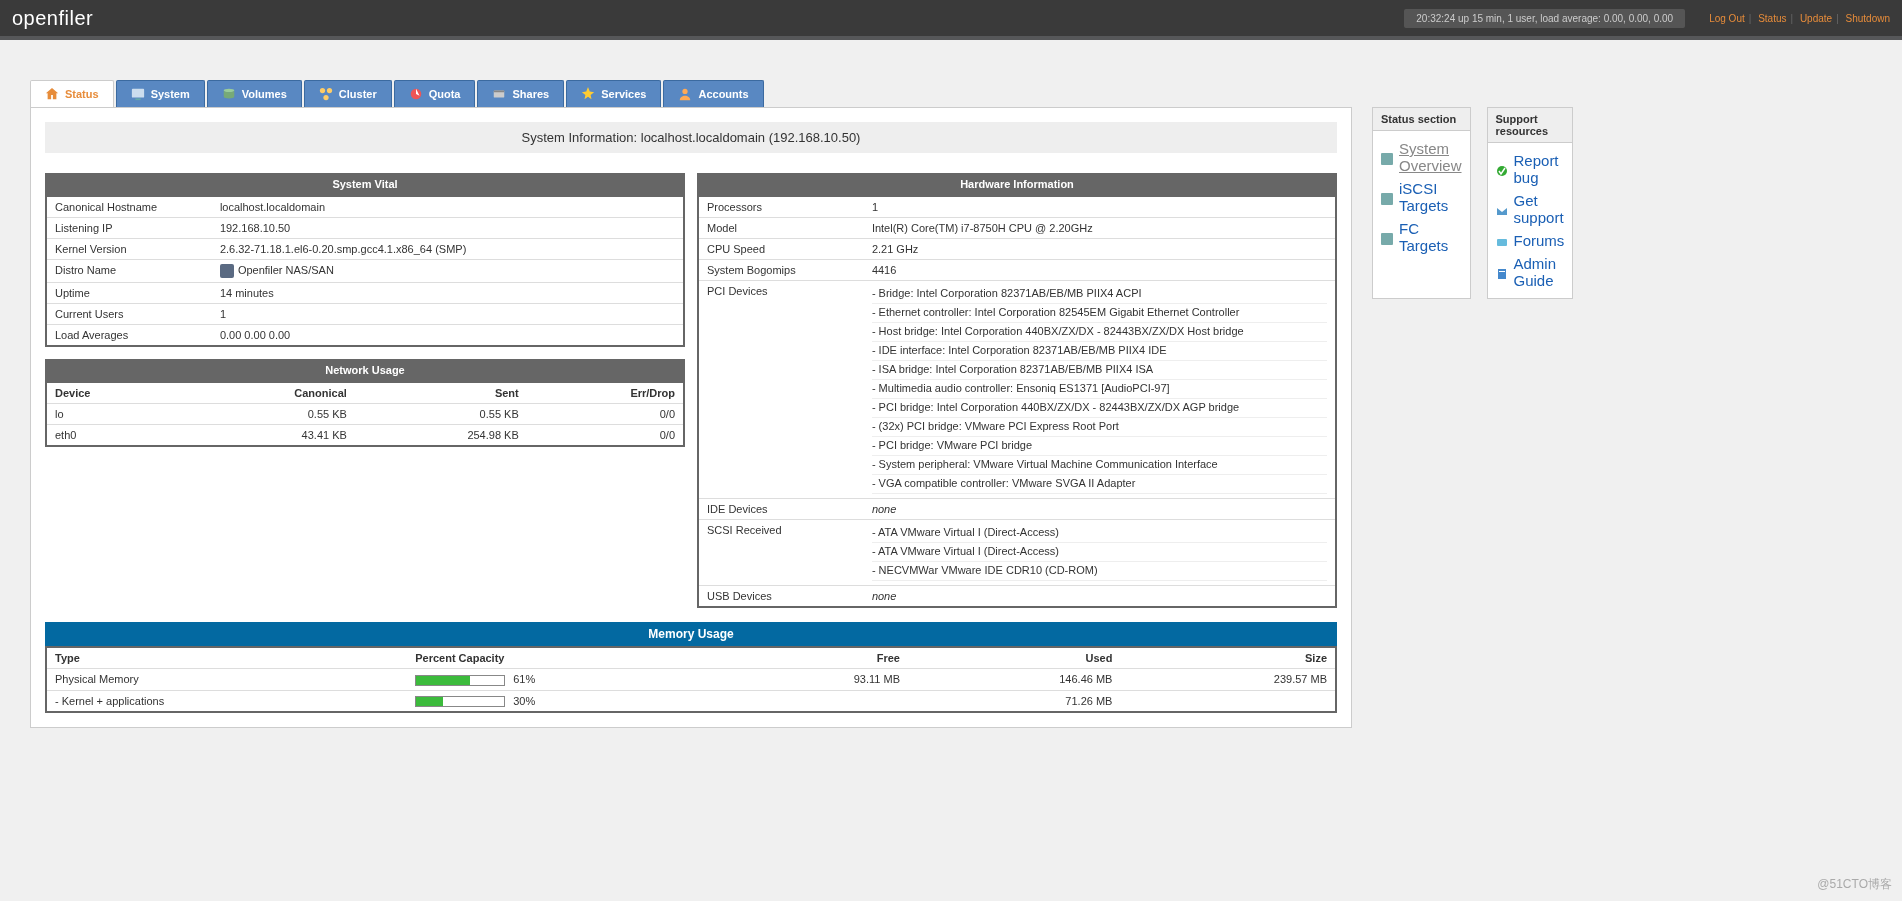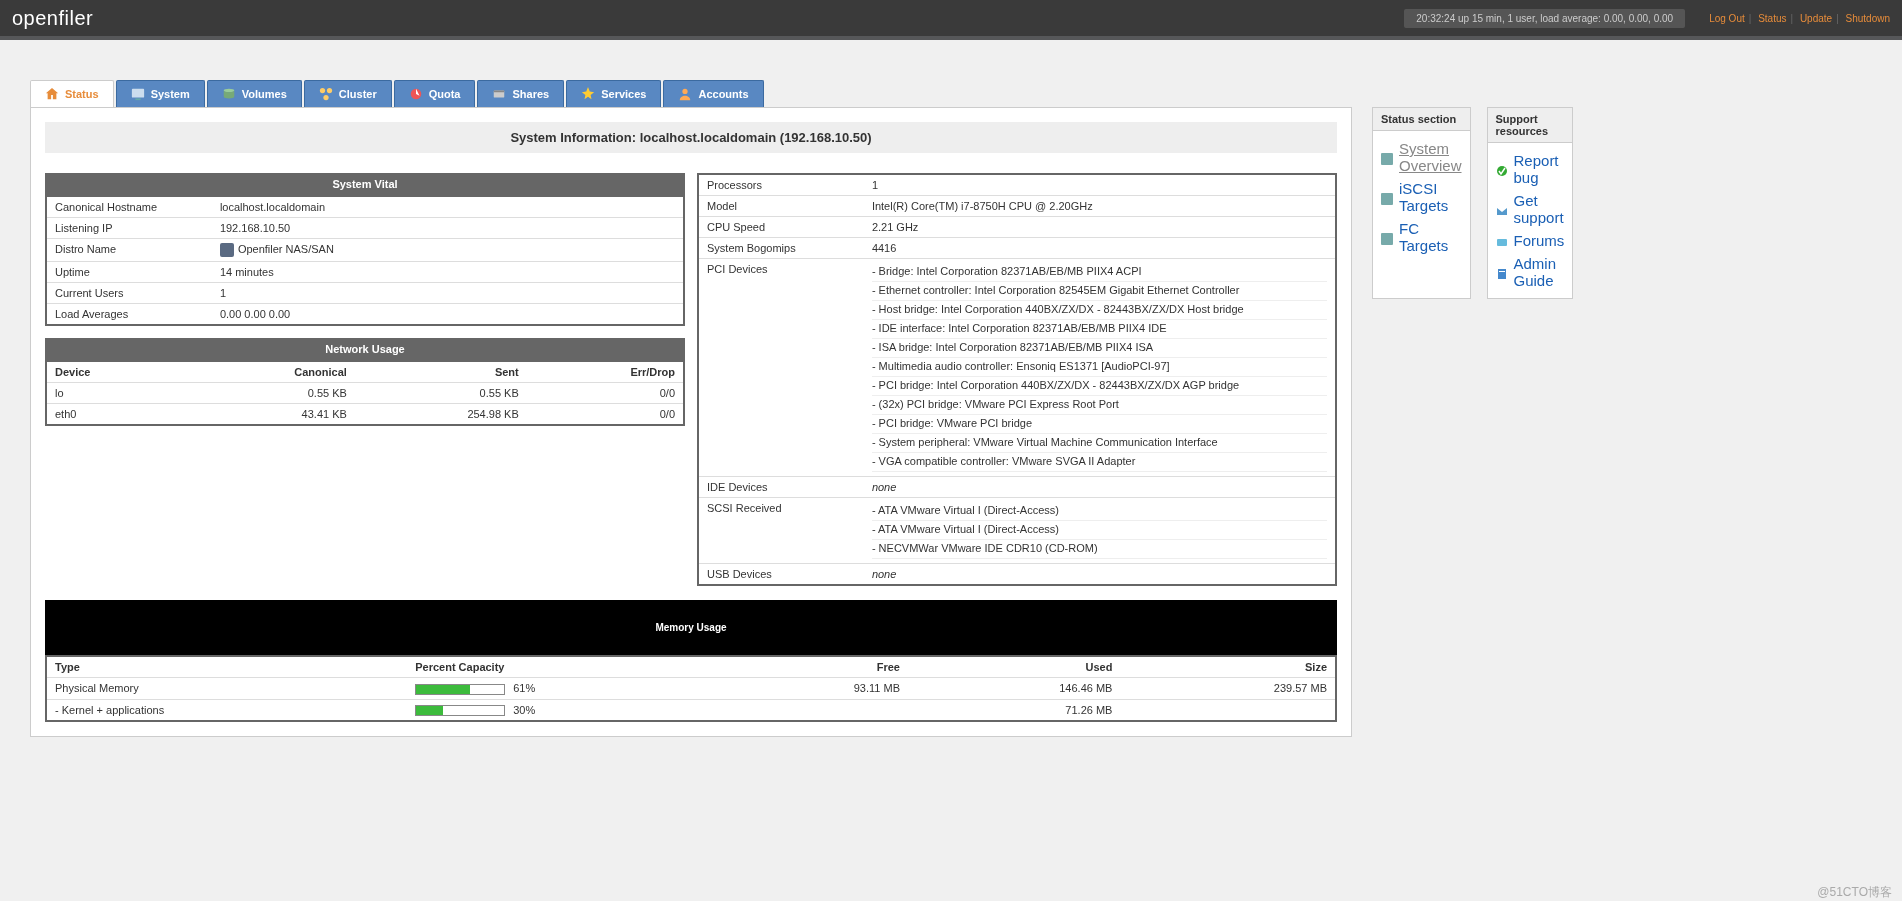--- a/index.html
+++ b/index.html
@@ -20,41 +20,41 @@
 .tab-icon { width: 14px; height: 14px; display: inline-block; }
 .main-area { display: flex; gap: 20px; align-items: flex-start; }
 .panel { background: #fff; border: 1px solid #ccc; padding: 14px; flex: 1 1 auto; }
 .side { width: 158px; flex: 0 0 158px; display: flex; gap: 16px; }
 .side-box { background: #fff; border: 1px solid #ccc; }
 .side-head { background: #eee; border-bottom: 1px solid #ccc; font-size: 11px; font-weight: bold; padding: 5px 8px; }
 .side-body { padding: 6px 8px; }
 .side-body a { display: flex; align-items: center; gap: 6px; color: #1a5fb4; text-decoration: none; font-size: 15px; padding: 3px 0; }
 .side-body a.active { text-decoration: underline; color: #888; }
 .sicon { width: 12px; height: 12px; display: inline-block; flex-shrink: 0; }
-.page-title-bar { background: #eee; text-align: center; font-size: 13px; font-weight: bold; padding: 8px; margin-bottom: 20px; }
+.page-title-bar { background: #eee; text-align: center; font-size: 13px; font-weight: normal; padding: 8px; margin-bottom: 20px; }
 .two-col { display: flex; gap: 12px; }
 .col { flex: 1 1 50%; display: flex; flex-direction: column; gap: 12px; }
 .info-table { width: 100%; border-collapse: collapse; border: 2px solid #666; }
 .info-table caption { background: #666; color: #fff; font-size: 11px; font-weight: bold; padding: 5px; caption-side: top; }
 .info-table td, .info-table th { font-size: 11px; padding: 4px 8px; border-bottom: 1px solid #ddd; text-align: left; vertical-align: top; }
 .info-table th { font-weight: bold; }
 .info-table .label-cell { width: 26%; }
 .info-table .right { text-align: right; }
 .sub-list { list-style: none; }
 .sub-list li { padding: 2px 0 4px 0; border-bottom: 1px solid #eee; }
 .sub-list li::before { content: "- "; }
 .mem-table { width: 100%; border-collapse: collapse; border: 2px solid #666; margin-top: 14px; }
-.mem-table caption { background: #000000; color: #fff; font-size: 10px; font-weight: bold; padding: 22px; caption-side: top; }
+.mem-table caption { background: #0369a1; color: #fff; font-size: 12px; font-weight: bold; padding: 5px; caption-side: top; }
 .mem-table th, .mem-table td { font-size: 11px; padding: 4px 8px; border-bottom: 1px solid #ddd; }
 .mem-table th { text-align: left; font-weight: bold; }
 .mem-table th.right, .mem-table td.right { text-align: right; }
 .bar { display: inline-block; width: 90px; height: 11px; border: 1px solid #888; background: #fff; vertical-align: middle; margin-right: 8px; }
 .bar-fill { height: 100%; background: #3cbb3c; }
 .distro-icon { width: 14px; height: 14px; background: #5a6a82; display: inline-block; vertical-align: middle; margin-right: 4px; border-radius: 2px; }
-.watermark { position: fixed; right: 10px; bottom: 0; color: #aaa; font-size: 12px; font-family: sans-serif; }
+.watermark { position: fixed; right: 10px; bottom: 8px; color: #aaa; font-size: 12px; font-family: sans-serif; }
 </style>
 </head>
 <body>
 
 <div class="top-bar">
   <div class="logo"><span class="of1">openfiler</span></div>
   <div class="top-right">
     <div class="uptime-box">20:32:24 up 15 min, 1 user, load average: 0.00, 0.00, 0.00</div>
     <div class="top-links">
       <a href="#">Log Out</a><span class="sep">|</span>
@@ -138,20 +138,24 @@
             <tbody id="sv-body">
                 <tr>
                   <td class="label-cell">Canonical Hostname</td>
                   <td>localhost.localdomain</td>
                 </tr>
                 <tr>
                   <td class="label-cell">Listening IP</td>
                   <td>192.168.10.50</td>
                 </tr>
                 <tr>
+                  <td class="label-cell">Kernel Version</td>
+                  <td>2.6.32-71.18.1.el6-0.20.smp.gcc4.1.x86_64 (SMP)</td>
+                </tr>
+                <tr>
                   <td class="label-cell">Distro Name</td>
                   <td><span class="distro-icon"></span>Openfiler NAS/SAN</td>
                 </tr>
                 <tr>
                   <td class="label-cell">Uptime</td>
                   <td>14 minutes</td>
                 </tr>
                 <tr>
                   <td class="label-cell">Current Users</td>
                   <td>1</td>
@@ -185,20 +189,21 @@
                   <td class="right">43.41 KB</td>
                   <td class="right">254.98 KB</td>
                   <td class="right">0/0</td>
                 </tr>
               </tbody>
           </table>
         </div>
 
         <div class="col">
           <table class="info-table">
+            <caption>Hardware Information</caption>
             <tbody id="hw-body">
                 <tr>
                   <td class="label-cell">Processors</td>
                   <td>1</td>
                 </tr>
                 <tr>
                   <td class="label-cell">Model</td>
                   <td>Intel(R) Core(TM) i7-8750H CPU @ 2.20GHz</td>
                 </tr>
                 <tr>

